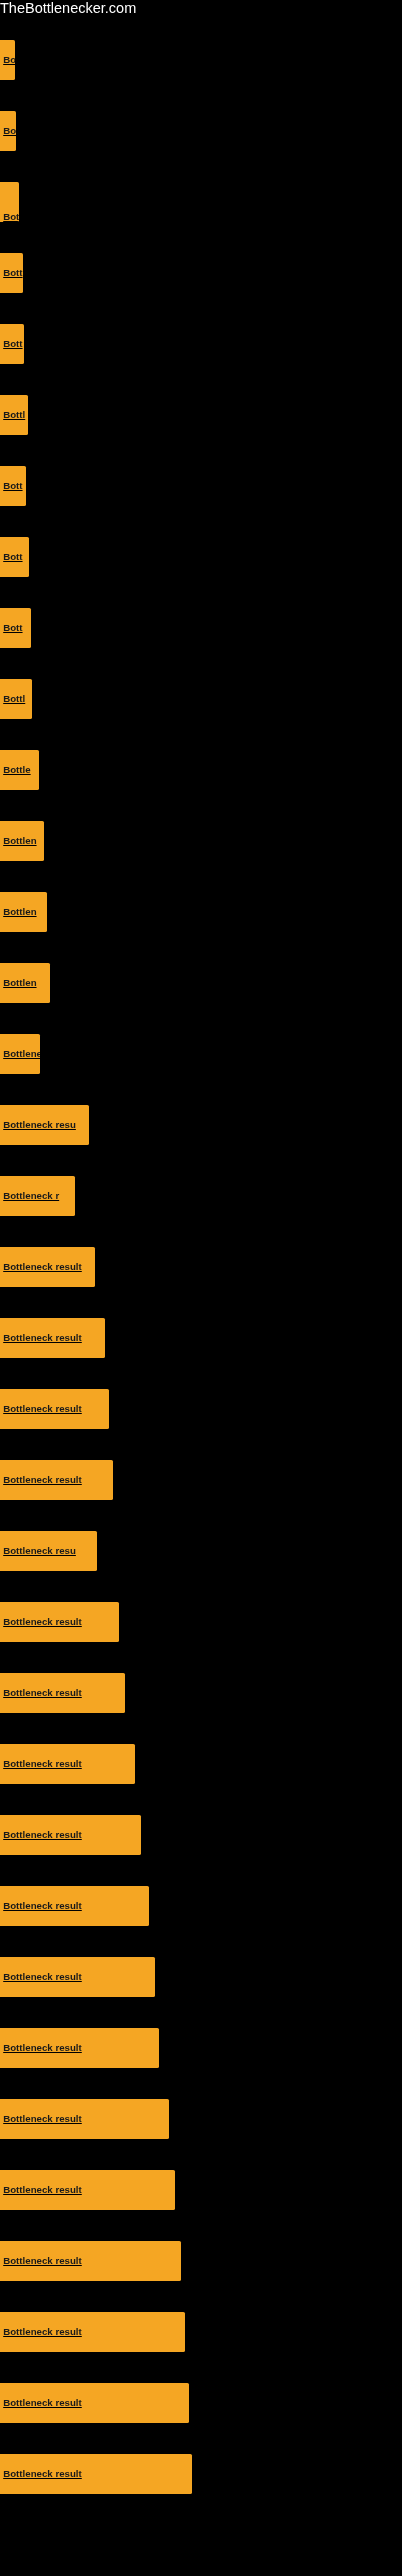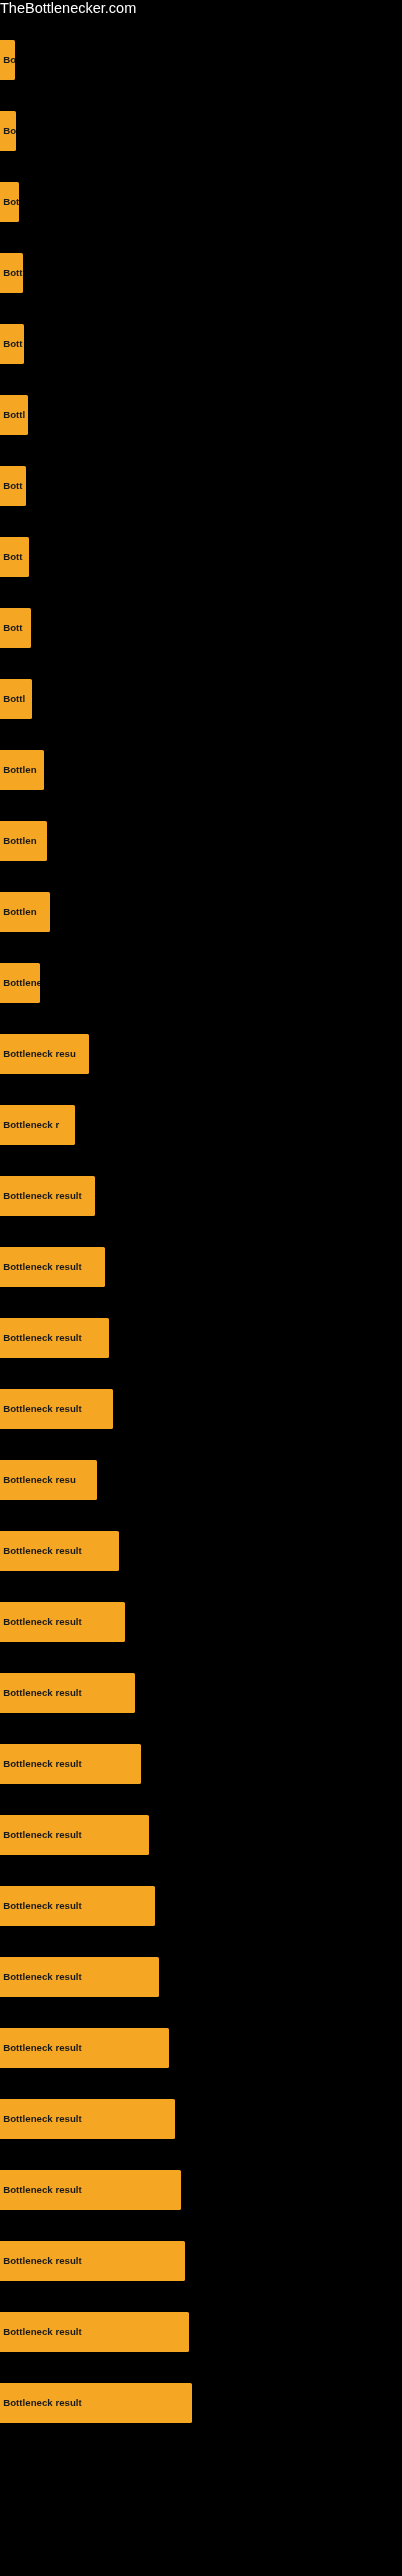--- a/index.html
+++ b/index.html
@@ -22,20 +22,21 @@
       text-align: center;
       padding: 6.4px 0;
       font-weight: normal;
     }
 
     .bars-container {
       padding: 8px 0;
       display: flex;
       flex-direction: column;
       gap: 0px;
+      text-decoration: underline;
     }
 
     .bar-row {
       display: flex;
       align-items: center;
       height: 71px;
       padding: 8px 0;
     }
 
     .bar {
@@ -67,21 +68,21 @@
       <div class="bar" style="width: 14.5px;">
         <span class="bar-label">Bo</span>
       </div>
     </div>
     <div class="bar-row">
       <div class="bar" style="width: 16px;">
         <span class="bar-label">Bo</span>
       </div>
     </div>
     <div class="bar-row">
-      <div class="bar" style="width: 18.5px;">
+      <div class="bar" style="width: 18.5px; align-items: flex-end;">
         <span class="bar-label">Bot</span>
       </div>
     </div>
     <div class="bar-row">
       <div class="bar" style="width: 22.5px;">
         <span class="bar-label">Bott</span>
       </div>
     </div>
     <div class="bar-row">
       <div class="bar" style="width: 24px;">
@@ -107,20 +108,25 @@
       <div class="bar" style="width: 31px;">
         <span class="bar-label">Bott</span>
       </div>
     </div>
     <div class="bar-row">
       <div class="bar" style="width: 32px;">
         <span class="bar-label">Bottl</span>
       </div>
     </div>
     <div class="bar-row">
+      <div class="bar" style="width: 39px;">
+        <span class="bar-label">Bottle</span>
+      </div>
+    </div>
+    <div class="bar-row">
       <div class="bar" style="width: 44px;">
         <span class="bar-label">Bottlen</span>
       </div>
     </div>
     <div class="bar-row">
       <div class="bar" style="width: 47px;">
         <span class="bar-label">Bottlen</span>
       </div>
     </div>
     <div class="bar-row">

